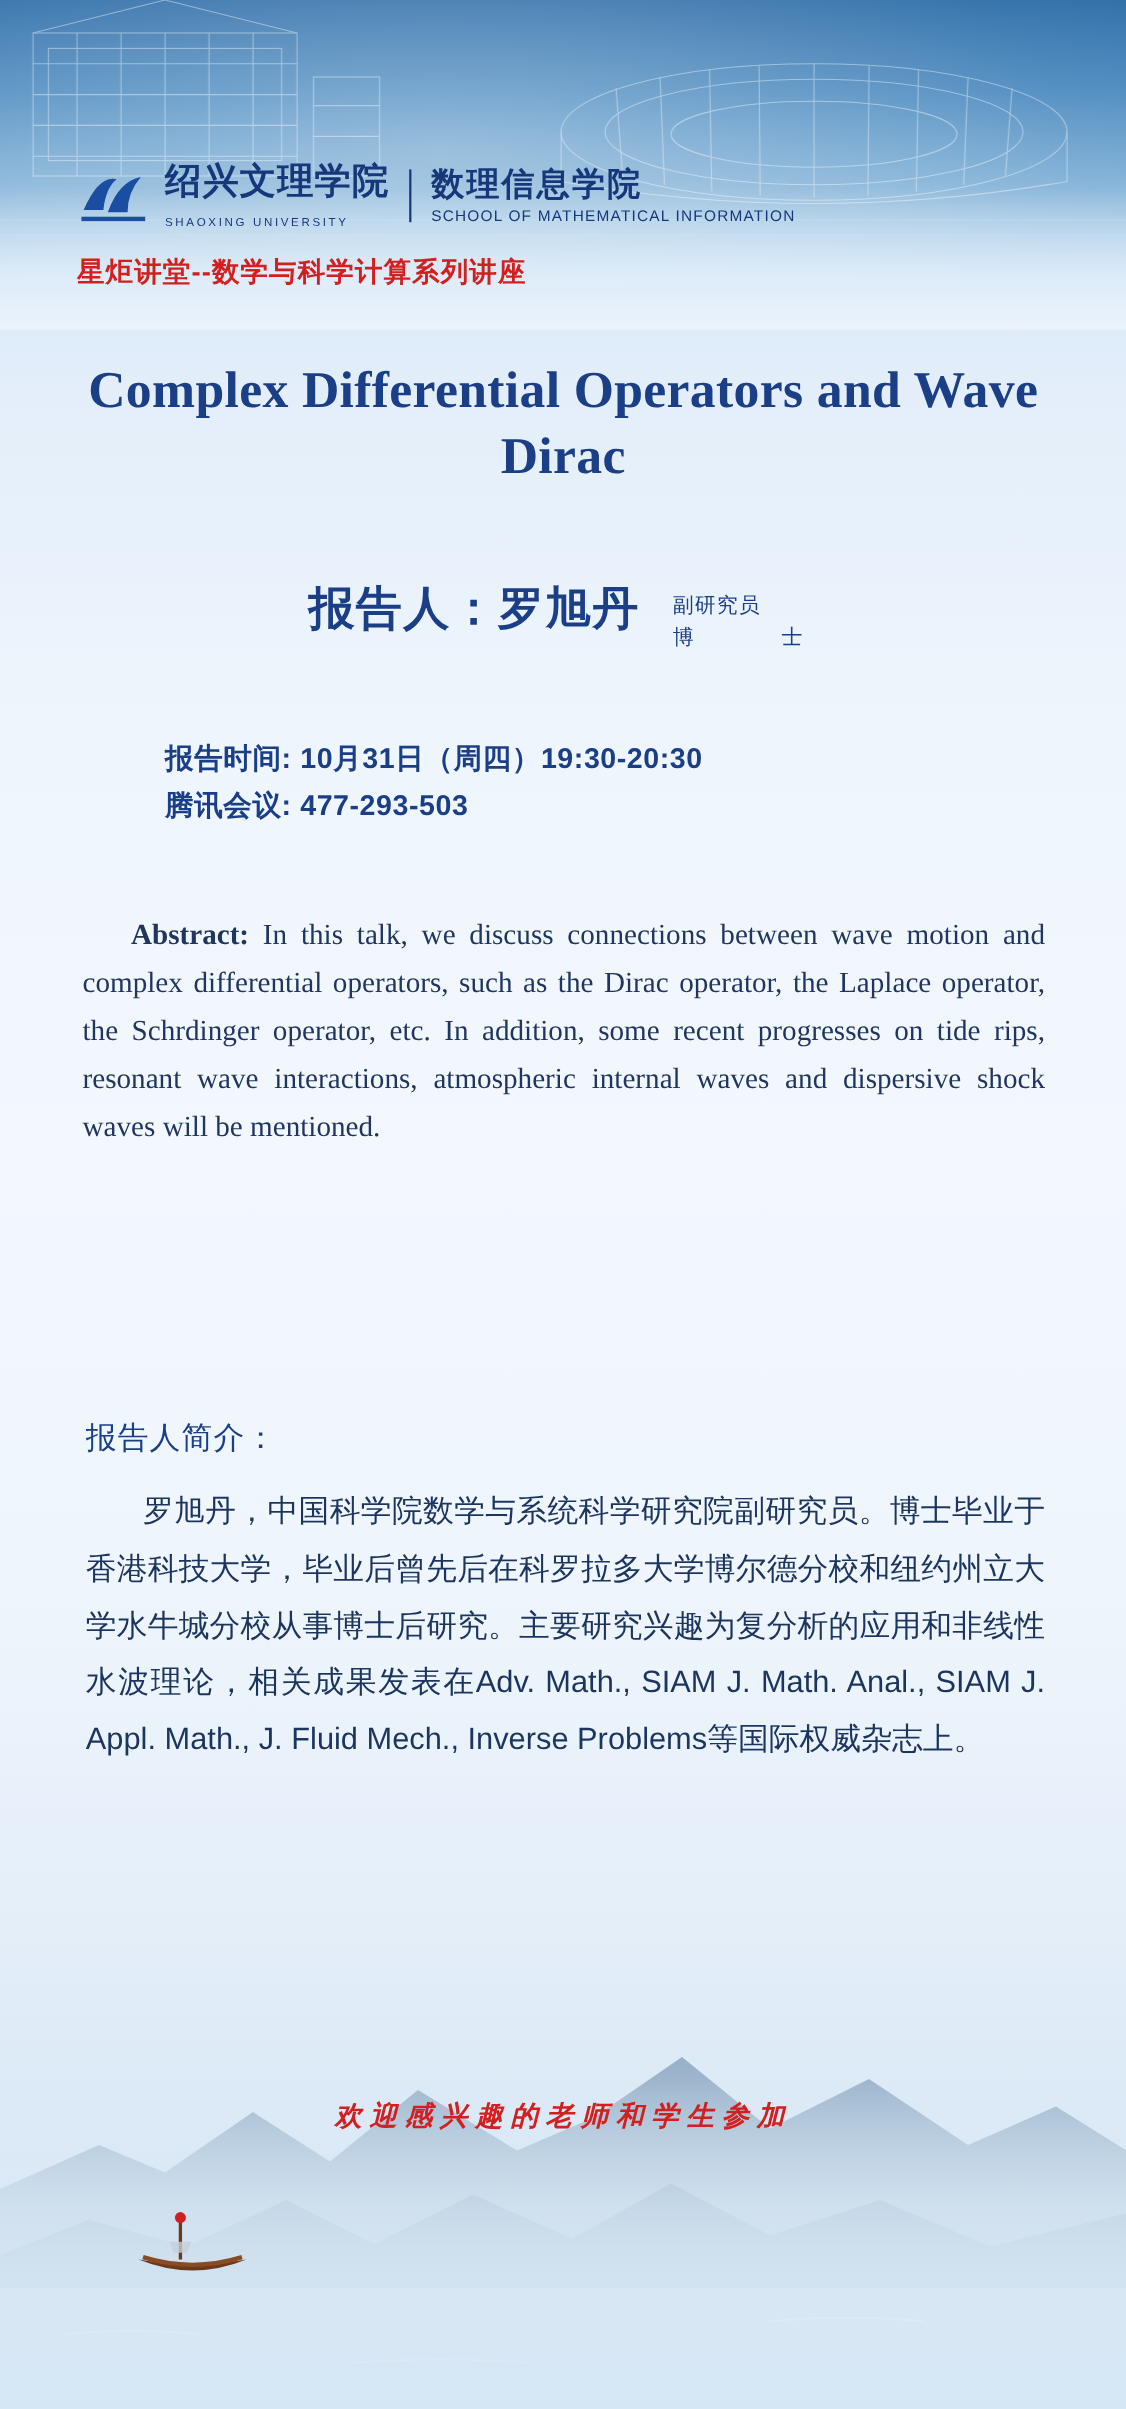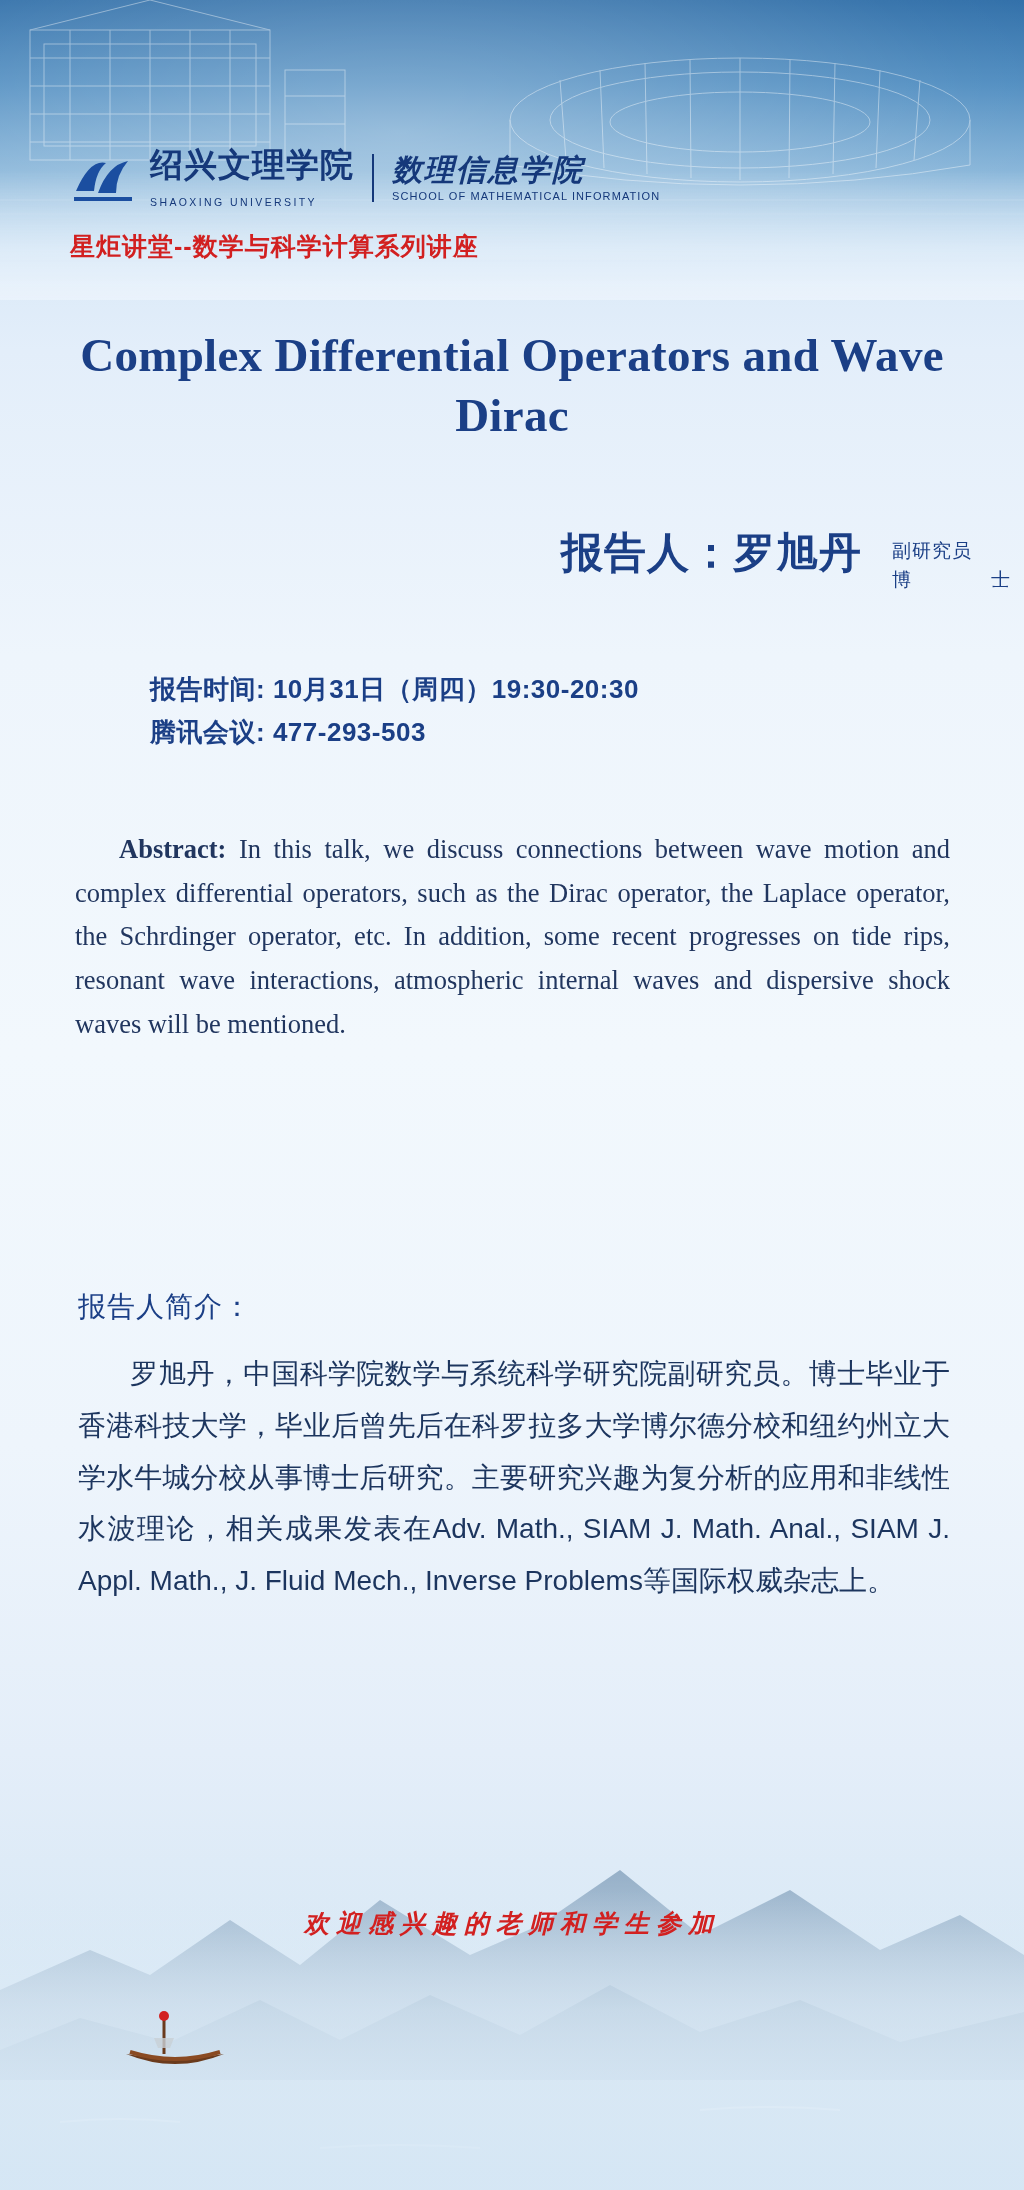--- a/index.html
+++ b/index.html
@@ -92,25 +92,24 @@
     margin: 0 4px;
   }
   .logo-dept-cn {
     color: #15387a;
     font-family: "Liberation Serif", serif;
     font-size: 30px;
     font-weight: bold;
     letter-spacing: 2px;
     line-height: 1.05;
     white-space: nowrap;
-    font-style: italic;
   }
   .logo-dept-en {
     color: #15387a;
-    font-size: 11px;
+    font-size: 14px;
     letter-spacing: 1.1px;
     margin-top: 4px;
     white-space: nowrap;
   }
   .series-line {
     position: absolute;
     left: 70px; top: 230px;
     color: #d22020;
     font-size: 25px;
     font-weight: bold;
@@ -132,21 +131,21 @@
     letter-spacing: 0.3px;
     padding: 0 60px;
     box-sizing: border-box;
   }
   
   .speaker-row {
     position: absolute;
     left: 0; top: 528px;
     width: 1024px;
     display: flex;
-    justify-content: flex-end;
+    justify-content: center;
     align-items: flex-start;
   }
   .speaker-main {
     color: #1b3f86;
     font-size: 42px;
     font-weight: bold;
     letter-spacing: 1px;
     line-height: 1.2;
   }
   .speaker-title {

